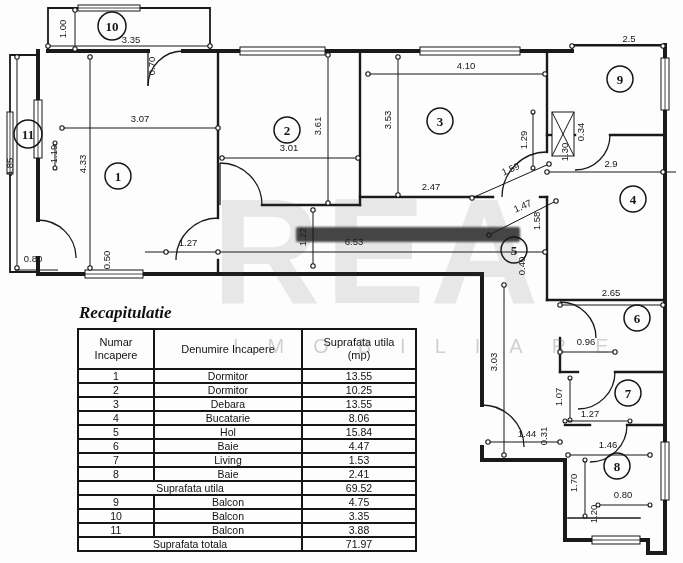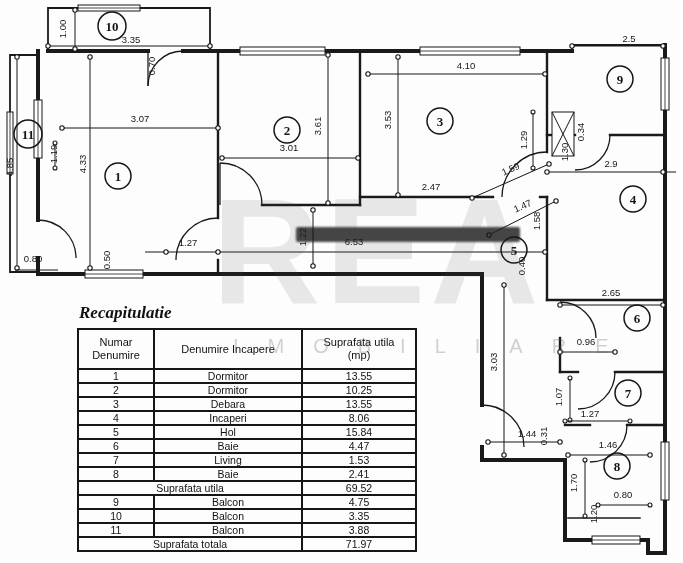--- a/index.html
+++ b/index.html
@@ -293,21 +293,21 @@
   <table class="recap-table">
     <colgroup>
         <col style="width:76px">
         <col style="width:148px">
         <col style="width:114px">
       </colgroup>
     <thead>
       <tr>
         <th>
           <span>Numar</span><br>
-          <span>Denumire</span>
+          <span>Incapere</span>
         </th>
         <th>Denumire Incapere</th>
         <th>
           <span>Suprafata utila</span><br>
           <span>(mp)</span>
         </th>
       </tr>
     </thead>
     <tbody>
         <tr>
@@ -320,21 +320,21 @@
           <td>Dormitor</td>
           <td>10.25</td>
         </tr>
         <tr>
           <td>3</td>
           <td>Debara</td>
           <td>13.55</td>
         </tr>
         <tr>
           <td>4</td>
-          <td>Incaperi</td>
+          <td>Bucatarie</td>
           <td>8.06</td>
         </tr>
         <tr>
           <td>5</td>
           <td>Hol</td>
           <td>15.84</td>
         </tr>
         <tr>
           <td>6</td>
           <td>Baie</td>

